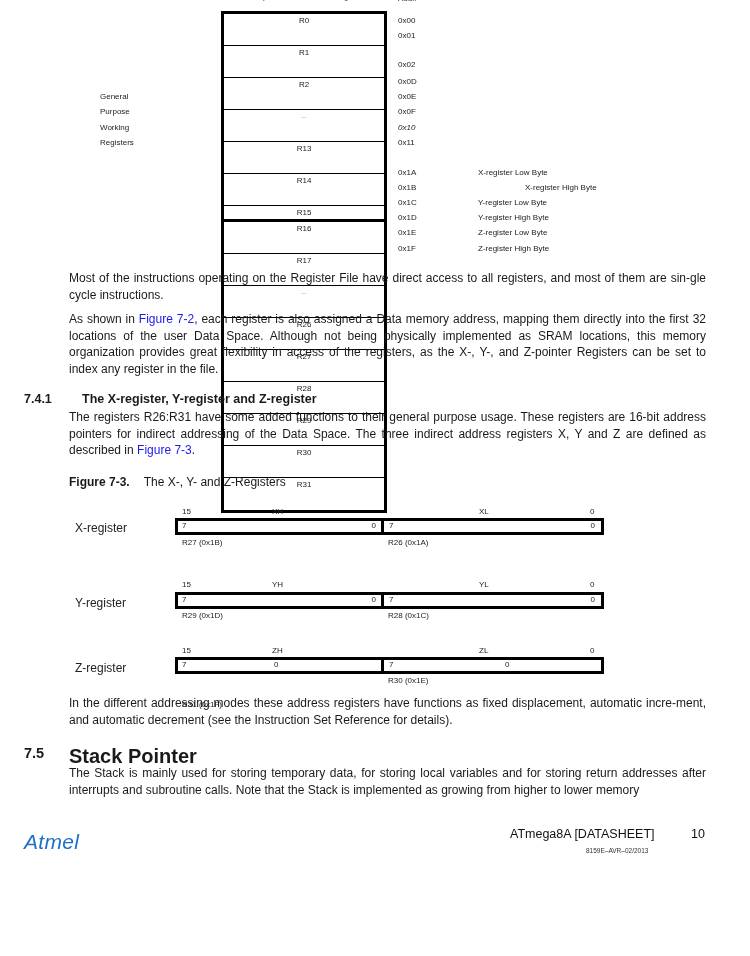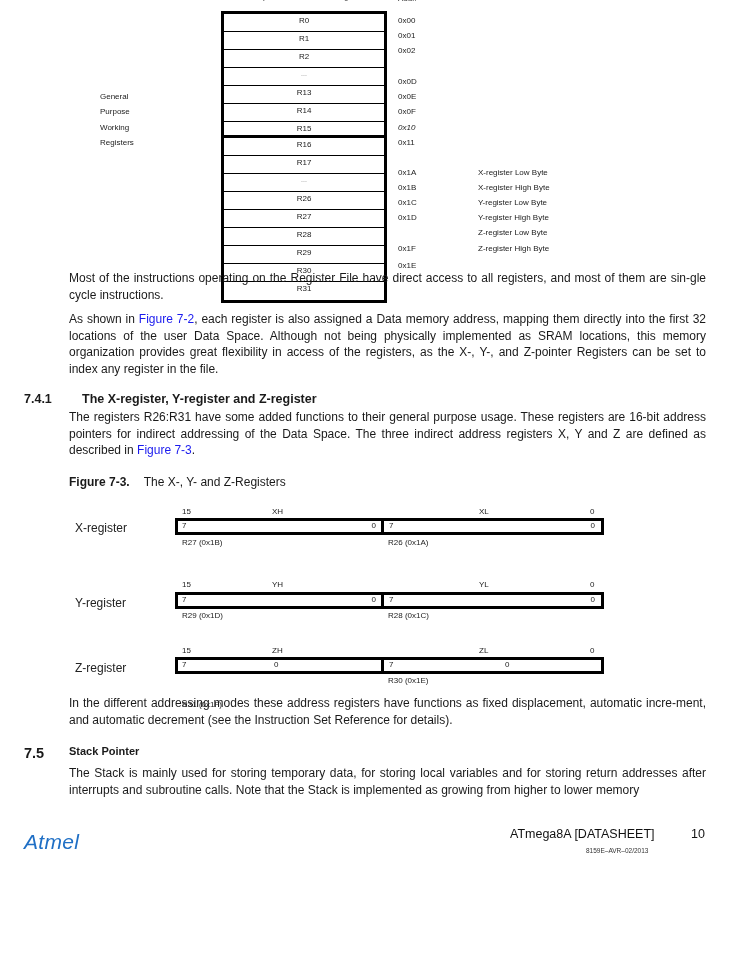--- a/index.html
+++ b/index.html
@@ -2,35 +2,35 @@
 <html><head>
 <meta charset="utf-8">
 <style>
   * { box-sizing: border-box; margin: 0; padding: 0; }
   html, body { width: 750px; height: 956px; background: #ffffff; overflow: hidden; }
   body { position: relative; font-family: "Liberation Sans", sans-serif; color: #1a1a1a; }
 
   
   .rf-hdr { position: absolute; top: -6px; font-size: 8px; color: #333; }
   .rf-table { position: absolute; left: 221px; top: 11px; width: 166px; border: 3px solid #000; }
-  .rf-row { height: 18px; border-bottom: 1.5px solid #000; text-align: center; font-size: 8px; line-height: 13.5px; color: #222; }
+  .rf-row { height: 32px; border-bottom: 1.5px solid #000; text-align: center; font-size: 8px; line-height: 13.5px; color: #222; }
   .rf-row:last-child { border-bottom: none; }
   .rf-row.thick { border-bottom: 3px solid #000; height: 16px; }
   .rf-row.dots { color: #888; font-size: 7px; line-height: 11px; }
   .rf-addr { position: absolute; left: 398px; font-size: 8px; color: #222; }
   .rf-note { position: absolute; left: 478px; font-size: 8px; color: #222; white-space: nowrap; }
   .rf-side { position: absolute; left: 100px; width: 92px; text-align: left; font-size: 8px; color: #222; }
 
   
   .para { position: absolute; left: 69px; width: 637px; font-size: 12px; line-height: 16.5px; color: #1a1a1a; text-align: justify; }
   .link { color: #1a1aee; }
   .h3-num { position: absolute; left: 24px; font-size: 12.5px; font-weight: bold; }
   .h3-title { position: absolute; left: 82px; font-size: 12.5px; font-weight: bold; }
   .h2-num { position: absolute; left: 24px; font-size: 14.5px; font-weight: bold; }
-  .h2-title { position: absolute; left: 69px; font-size: 11px; font-weight: bold; }
+  .h2-title { position: absolute; left: 69px; font-size: 20px; font-weight: bold; }
   .fig-cap { position: absolute; left: 69px; font-size: 12px; }
   .fig-cap b { font-weight: bold; margin-right: 14px; }
 
   
   .xyz-label { position: absolute; left: 75px; font-size: 12px; color: #222; }
   .xyz-bitnum { position: absolute; font-size: 8px; color: #222; }
   .xyz-box { position: absolute; height: 17px; border: 3px solid #000; }
   .xyz-box .inner { position: absolute; font-size: 8px; color: #222; top: 0px; }
   .xyz-sub { position: absolute; font-size: 8px; color: #222; }
 
@@ -67,35 +67,35 @@
     <div class="rf-row">R26</div>
     <div class="rf-row">R27</div>
     <div class="rf-row">R28</div>
     <div class="rf-row">R29</div>
     <div class="rf-row">R30</div>
     <div class="rf-row">R31</div>
   </div>
 
   <span class="rf-addr" style="top:16px;">0x00</span>
   <span class="rf-addr" style="top:31px;">0x01</span>
-  <span class="rf-addr" style="top:46px;">0x02</span>
+  <span class="rf-addr" style="top:60px;">0x02</span>
   <span class="rf-addr" style="top:77px;">0x0D</span>
   <span class="rf-addr" style="top:92px;">0x0E</span>
   <span class="rf-addr" style="top:107px;">0x0F</span>
   <span class="rf-addr" style="top:123px;font-style:italic;">0x10</span>
   <span class="rf-addr" style="top:138px;">0x11</span>
   <span class="rf-addr" style="top:168px;">0x1A</span>
   <span class="rf-addr" style="top:183px;">0x1B</span>
   <span class="rf-addr" style="top:198px;">0x1C</span>
   <span class="rf-addr" style="top:213px;">0x1D</span>
-  <span class="rf-addr" style="top:228px;margin-top:33px;">0x1E</span>
+  <span class="rf-addr" style="top:228px;">0x1E</span>
   <span class="rf-addr" style="top:244px;">0x1F</span>
 
   <span class="rf-note" style="top:168px;">X-register Low Byte</span>
-  <span class="rf-note" style="top:183px;">X-register High Byte</span>
+  <span class="rf-note" style="top:183px;margin-left:47px;">X-register High Byte</span>
   <span class="rf-note" style="top:198px;">Y-register Low Byte</span>
   <span class="rf-note" style="top:213px;">Y-register High Byte</span>
   <span class="rf-note" style="top:228px;">Z-register Low Byte</span>
   <span class="rf-note" style="top:244px;">Z-register High Byte</span>
 </div>
 
 <p class="para" style="top:270px;">Most of the instructions operating on the Register File have direct access to all registers, and most of them are sin-gle cycle instructions.</p>
 
 <p class="para" style="top:311px;">
   <span>As shown in </span><a class="link">Figure 7-2</a><span>, each register is also assigned a Data memory address, mapping them directly into the first 32 locations of the user Data Space. Although not being physically implemented as SRAM locations, this memory organization provides great flexibility in access of the registers, as the X-, Y-, and Z-pointer Registers can be set to index any register in the file.</span>

